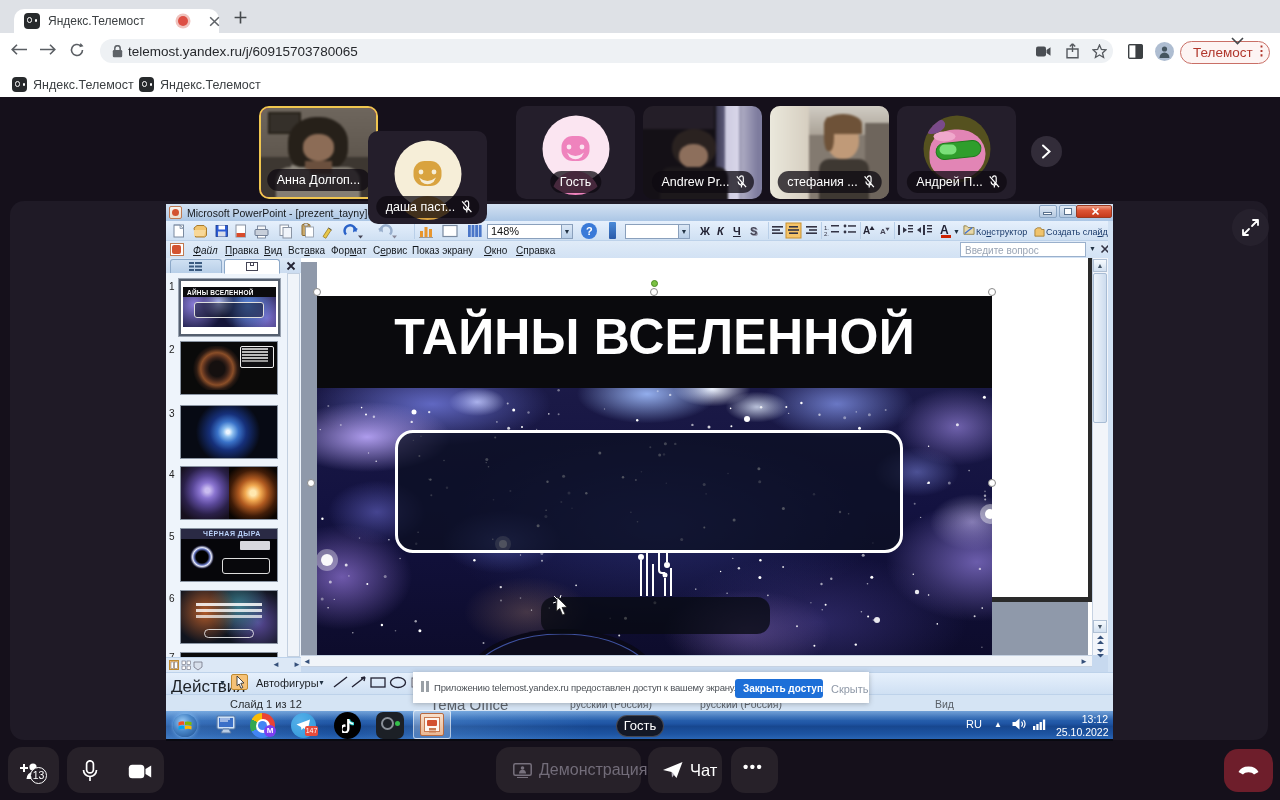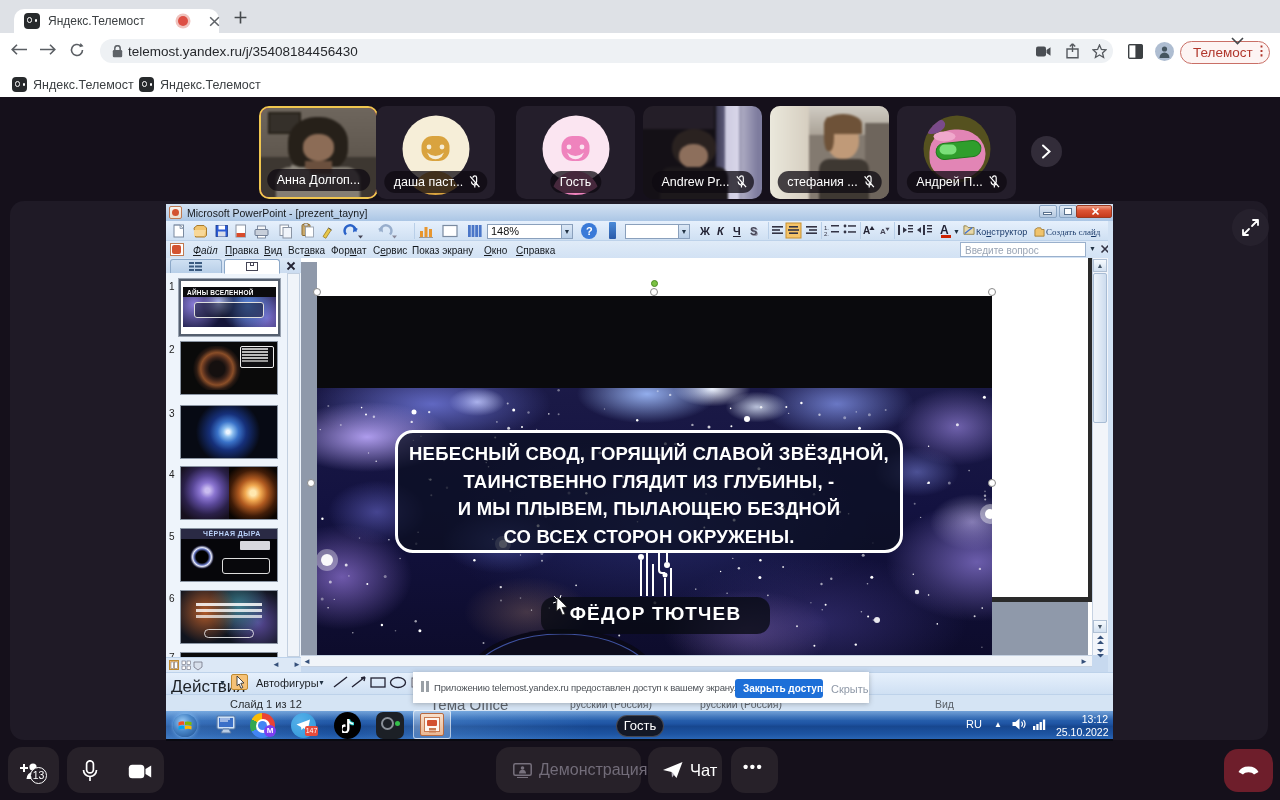--- a/index.html
+++ b/index.html
@@ -105,21 +105,21 @@
   </svg>
 <svg class="a" style="left:70px; top:43px;" width="14" height="14" viewBox="0 0 14 14">
     <path d="M12.5 7 A5.5 5.5 0 1 1 10.6 2.8" stroke="#5a5e63" stroke-width="1.6" fill="none"></path>
     <path d="M10.5 0 L13.5 3.2 L9.5 4.3 Z" fill="#5a5e63"></path>
   </svg>
 <div id="omni"></div>
 <svg class="a" style="left:112px; top:45px;" width="11" height="13" viewBox="0 0 11 13">
     <rect x="0.8" y="5" width="9.4" height="7.2" rx="1.2" fill="#5f6368"></rect>
     <path d="M2.8 5 V3.4 a2.7 2.7 0 0 1 5.4 0 V5" stroke="#5f6368" stroke-width="1.5" fill="none"></path>
   </svg>
-<div class="a" style="left:128px; top:44px; font-size:13.5px; color:#26282c; letter-spacing:0px;">telemost.yandex.ru/j/35408184456430</div>
+<div class="a" style="left:128px; top:44px; font-size:13.5px; color:#26282c; letter-spacing:0px;">telemost.yandex.ru/j/60915703780065</div>
 
 <svg class="a" style="left:1036px; top:46px;" width="15" height="11" viewBox="0 0 15 11">
     <rect x="0" y="0.5" width="10" height="10" rx="2" fill="#4a4e53"></rect>
     <path d="M10.5 4 L14.5 1.2 V9.8 L10.5 7 Z" fill="#4a4e53"></path>
   </svg>
 <svg class="a" style="left:1066px; top:43px;" width="13" height="16" viewBox="0 0 13 16">
     <path d="M1 6 H12 V14.7 H1 Z" stroke="#55595e" stroke-width="1.4" fill="none"></path>
     <path d="M6.5 0.8 V9 M6.5 0.8 L3.8 3.5 M6.5 0.8 L9.2 3.5" stroke="#55595e" stroke-width="1.4" fill="none"></path>
   </svg>
 <svg class="a" style="left:1092px; top:44px;" width="15" height="15" viewBox="0 0 15 15">
@@ -290,21 +290,21 @@
 <div class="a" style="left:941px; top:235px; width:10px; height:3px; background:#cc2200;"></div>
 <div class="a" style="left:953px; top:228px; font-size:7px; color:#234;">▼</div>
 <svg class="a" style="left:963px; top:225px;" width="12" height="11" viewBox="0 0 14 13">
     <path d="M1 11 L13 11 L13 3 L6 3 L4 1 L1 1 Z" fill="#e8d8a8" stroke="#8a7a40" stroke-width="1"></path>
     <path d="M2 10 l9 -7" stroke="#3a6fd8" stroke-width="1.5"></path>
   </svg>
 <div class="a" style="left:976px; top:227px; font-size:9px; color:#1a3a6a;">Ко<u>н</u>структор</div>
 <svg class="a" style="left:1034px; top:227px;" width="11" height="10" viewBox="0 0 13 12">
     <path d="M1 3 l3 -2 h4 l1 2 h3 v8 h-11 z" fill="#f0c36c" stroke="#a07830" stroke-width="1"></path>
   </svg>
-<div class="a" style="left:1046px; top:227px; font-size:9px; color:#1a3a6a;font-family:Liberation Serif, serif;">Создать сла<u>й</u>д</div>
+<div class="a" style="left:1046px; top:227px; font-size:9px; color:#1a3a6a;">Создать сла<u>й</u>д</div>
 <div class="a" style="left:1108px; top:228px; font-size:7px; color:#234;">▼</div>
 
 <div id="ppt-menu"></div>
 <div class="a" style="left:170px; top:243px; width:14px; height:13px; background:#fff; border:1px solid #c07a52;"></div>
 <div class="a" style="left:172px; top:245px; width:9px; height:9px; background:#d35230; border-radius:2px;"></div>
 <div class="mi a" style="left:193px; top:245px;font-style:italic;"><u>Ф</u>айл</div>
 <div class="mi a" style="left:225px; top:245px;"><u>П</u>равка</div>
 <div class="mi a" style="left:264px; top:245px;"><u>В</u>ид</div>
 <div class="mi a" style="left:288px; top:245px;">Вст<u>а</u>вка</div>
 <div class="mi a" style="left:331px; top:245px;">Фор<u>м</u>ат</div>
@@ -592,40 +592,39 @@
     <circle cx="673" cy="222" r="10" fill="#fff" opacity="0.4"></circle>
     <circle cx="430" cy="127" r="3" fill="#fff"></circle>
     <circle cx="97" cy="120" r="2.5" fill="#fff"></circle>
     <circle cx="560" cy="328" r="3" fill="#fff" opacity="0.9"></circle>
     <circle cx="600" cy="300" r="2.2" fill="#fff" opacity="0.9"></circle>
     <ellipse cx="245" cy="392" rx="98" ry="55" fill="#0a0918"></ellipse>
     <ellipse cx="245" cy="395" rx="95" ry="53" fill="#0d0c1c" stroke="#3f52a0" stroke-width="1.2"></ellipse>
   </svg>
   <div style="position:absolute; left:0; top:0; width:675px; height:4px; background:#fff;"></div>
   <div style="position:absolute; left:0; top:4px; width:675px; height:92px; background:#0a0a0d;"></div>
+  <div style="position:absolute; left:0; top:16px; width:675px; text-align:center; font-size:50px; font-weight:800; color:#fff; letter-spacing:0.2px; font-family:'Liberation Sans',sans-serif;">ТАЙНЫ ВСЕЛЕННОЙ</div>
   <div style="position:absolute; left:78px; top:138px; width:508px; height:123px; border:3.5px solid #fff; border-radius:18px; background:rgba(11,15,32,0.72);"></div>
-  <div style="position:absolute; left:78px; top:148px; width:508px; text-align:center; font-size:18.5px; font-weight:bold; color:#fff; letter-spacing:0.2px; line-height:27.5px;">НЕБЕСНЫЙ СВОД, ГОРЯЩИЙ СЛАВОЙ ЗВЁЗДНОЙ,<br>ТАИНСТВЕННО ГЛЯДИТ ИЗ ГЛУБИНЫ, -<br>И МЫ ПЛЫВЕМ, ПЫЛАЮЩЕЮ БЕЗДНОЙ<br>СО ВСЕХ СТОРОН ОКРУЖЕНЫ.</div>
   <svg style="position:absolute; left:318px; top:258px;" width="40" height="48" viewBox="0 0 40 48">
     <g stroke="#fff" stroke-width="2" fill="none">
       <path d="M6 10 V46"></path>
         <path d="M12 0 V46"></path>
         <path d="M18 14 V46"></path>
         <path d="M24 0 V20 a3 3 0 0 0 3 3 h3"></path>
         <path d="M32 0 V12"></path>
         <path d="M36 18 V46"></path>
         <path d="M30 28 V46"></path>
     </g>
     <g fill="#fff">
         <circle cx="6" cy="7" r="3"></circle>
         <circle cx="32" cy="15" r="3"></circle>
         <circle cx="30" cy="25" r="2.5"></circle>
       </g>
   </svg>
   <div style="position:absolute; left:224px; top:305px; width:229px; height:37px; background:rgba(8,10,18,0.78); border-radius:13px;"></div>
-  <div style="position:absolute; left:224px; top:311px; width:229px; text-align:center; font-size:19px; font-weight:bold; color:#fff; letter-spacing:1.2px;">ФЁДОР ТЮТЧЕВ</div>
   <svg style="position:absolute; left:236px; top:303px;" width="18" height="22" viewBox="0 0 18 22">
       <path d="M4 2 L14 12 L9 12.5 L12 19 L9.5 20 L6.8 13.5 L3.5 16 Z" fill="#fff" stroke="#222" stroke-width="0.8"></path>
       <g stroke="#fff" stroke-width="1">
         <path d="M1 1 L4 4"></path>
         <path d="M8 0 L7 3"></path>
         <path d="M0 8 L3 7"></path>
       </g>
     </svg>
 </div>
 
@@ -783,21 +782,21 @@
     <div class="a" style="left:0; top:52px; width:121px; height:44px; background:#3d3731;"></div>
     <div class="a" style="left:30px; top:12px; width:60px; height:54px; border-radius:46% 46% 40% 40%; background:#262019;"></div>
     <div class="a" style="left:45px; top:29px; width:31px; height:27px; border-radius:46%; background:#8c6c56;"></div>
     <div class="a" style="left:18px; top:62px; width:84px; height:34px; background:#847e74; border-radius:14px 14px 0 0;"></div>
     <div class="a" style="left:47px; top:56px; width:27px; height:13px; background:#6b503e;"></div>
     <div class="a" style="left:30px; top:62px; width:20px; height:20px; background:#8e887e; transform:rotate(18deg);"></div>
   </div>
   <div class="npill">Анна Долгоп...</div>
 </div>
 
-<div class="tile" style="left:376px;">
+<div class="tile" style="left:368px;margin-top:25px;">
   <div class="avat" style="background:#f6eed8;"></div>
   <svg class="a" style="left:26px; top:22px;" width="67" height="67" viewBox="0 0 67 67">
     <defs>
         <clipPath id="avc1">
           <circle cx="33.5" cy="33.5" r="33.5"></circle>
         </clipPath>
       </defs>
     <g clip-path="url(#avc1)">
       <rect x="19.5" y="8" width="28" height="25" rx="11" fill="#d9a33f"></rect>
       <circle cx="27" cy="19" r="2.4" fill="#f6eed8"></circle>

